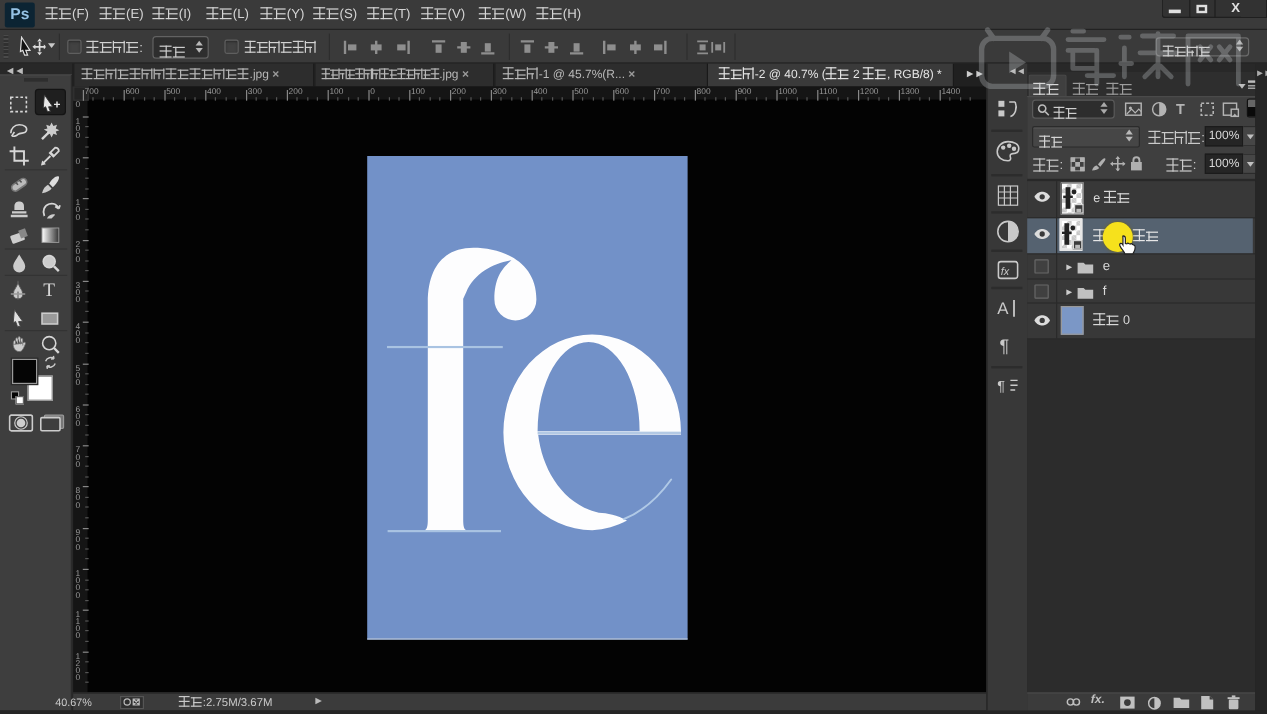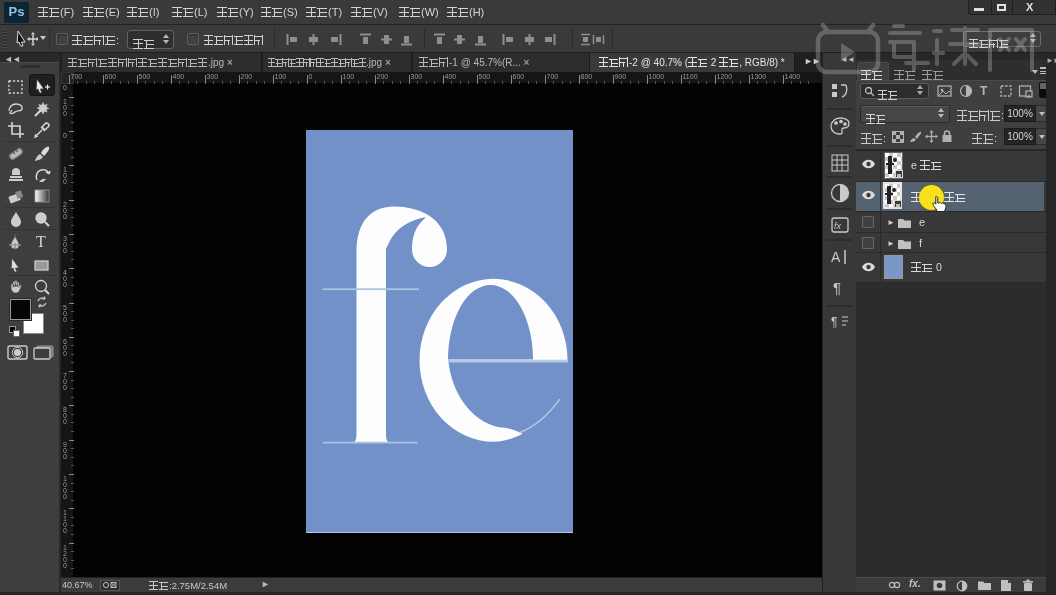--- a/index.html
+++ b/index.html
@@ -430,27 +430,27 @@
 A 74 81.5 0 1 0 186.5,311.8
 C 197,311.3 207,308.5 215.5,303.8
 C 207.5,299.2 199,297.6 192,297.3
 C 162,290 145,261.5 141.5,232.2
 L 260.5,232.2 Z
 M 141,229.4 A 42.5 74.5 0 0 1 226,229.4 Z"></path>
 <rect x="141" y="229.7" width="119.5" height="2.3" fill="#b3c9e4"></rect>
 <path fill="none" stroke="#b0c9e6" stroke-width="1.6" stroke-linecap="round" d="M 213,302.5 C 228,296.5 242,284 252.3,269.6"></path>
 </svg>
 <div class="a" style="left:61px;top:577px;width:761px;height:15px;background:#3b3b3b;border-top:1px solid #232323"></div>
-<div class="t" style="left:62px;top:580px;color:#c9c9c9;font-size:9px">40.67%</div>
+<div class="t" style="left:46px;top:580px;color:#c9c9c9;font-size:9px">40.67%</div>
 <div class="a" style="left:100px;top:579.5px;width:20px;height:11px;background:#2f2f2f;border:1px solid #555"></div>
 <svg class="a" style="left:102px;top:581px" width="16" height="8" viewBox="0 0 16 8" stroke="#bbb" fill="none">
     <circle cx="4" cy="4" r="2.6"></circle>
     <path d="M9,1.5 h5 v5 h-5 Z M9,1.5 l5,5 M14,1.5 l-5,5"></path>
   </svg>
-<div class="t" style="left:149px;top:580px;color:#c9c9c9;font-size:9.5px"><i class="k k1" style="width:9px;height:9px;margin:0 1px 0 0"></i><i class="k k2" style="width:9px;height:9px;margin:0 1px 0 0"></i><span>:2.75M/2.54M</span></div>
+<div class="t" style="left:149px;top:580px;color:#c9c9c9;font-size:9.5px"><i class="k k1" style="width:9px;height:9px;margin:0 1px 0 0"></i><i class="k k2" style="width:9px;height:9px;margin:0 1px 0 0"></i><span>:2.75M/3.67M</span></div>
 <div class="t" style="left:261px;top:579px;color:#bbb;font-size:9px">►</div>
 <div class="a" style="left:0;top:592px;width:1056px;height:3px;background:#252525"></div>
 <div class="a" style="left:822px;top:53px;width:34px;height:539px;background:#383838;border-left:1px solid #242424"></div>
 <div class="t" style="left:840px;top:55px;color:#bbb;font-size:8px;letter-spacing:-1px">◄◄</div>
 <svg class="a" style="left:829px;top:80px" width="22" height="22" viewBox="0 0 22 22" fill="none" stroke="#c9c9c9" stroke-width="1.3">
     <rect x="3" y="4" width="5" height="5" fill="#c9c9c9" stroke="none"></rect>
     <rect x="3" y="12" width="5" height="5" fill="#c9c9c9" stroke="none"></rect>
     <path d="M12,5 h5 M17,5 c2,5 0,11 -4,12"></path>
   </svg>
 <svg class="a" style="left:829px;top:115px" width="22" height="22" viewBox="0 0 22 22" fill="none" stroke="#c9c9c9" stroke-width="1.3">

